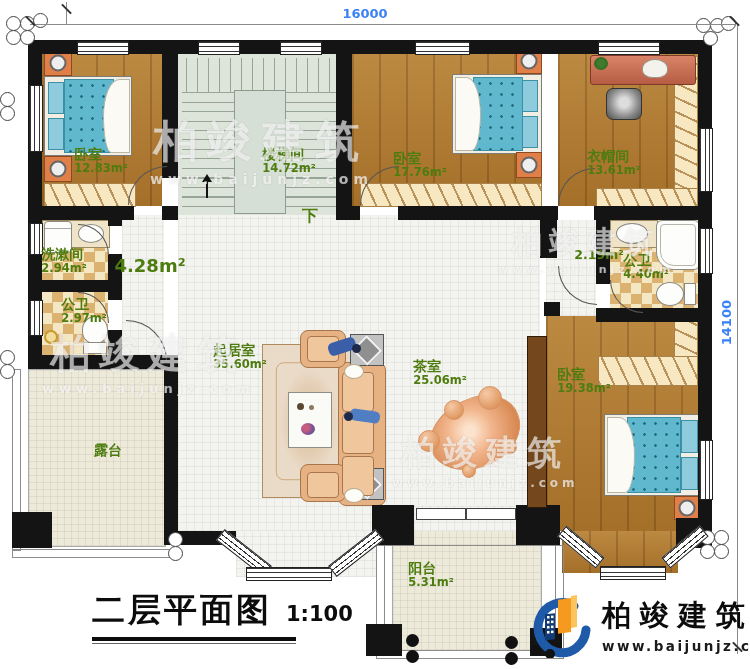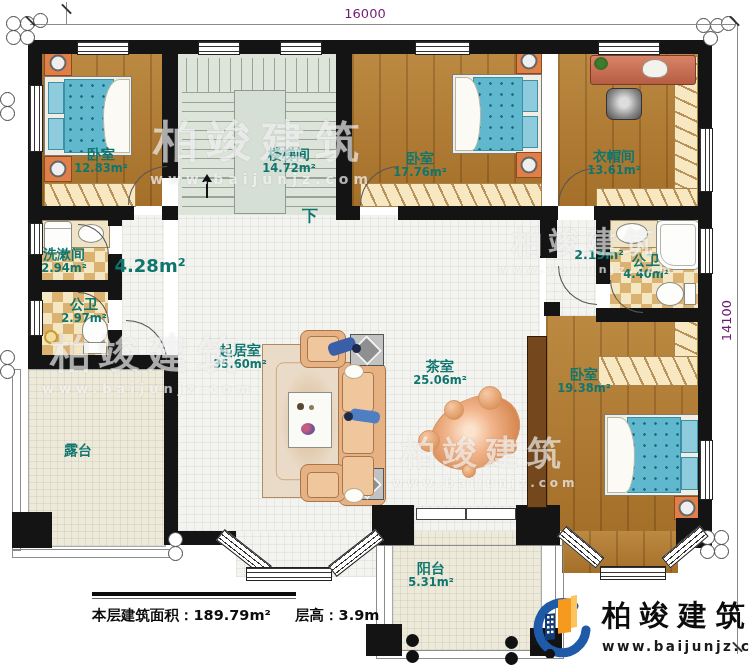--- a/index.html
+++ b/index.html
@@ -35,29 +35,29 @@
   .bedframe{position:absolute;background:#f2eee3;border:1px solid #7c7c74;z-index:11;}
   .mattress{position:absolute;background-color:#5fb8ce;z-index:12;border:1px solid #3c90a6;
         background-image:radial-gradient(rgba(20,90,110,.8) 1px,transparent 1.6px);background-size:11px 11px;}
   .sheet{position:absolute;background:#fbfaf4;border:1px solid #b9b6a6;z-index:13;}
   .pill{position:absolute;background:#8ecbdd;border:1px solid #3c90a6;z-index:13;}
   .treads-h{position:absolute;z-index:6;background-image:repeating-linear-gradient(180deg,#97a597 0 1px,transparent 1px 9.5px);}
   .treads-v{position:absolute;z-index:6;background-image:repeating-linear-gradient(90deg,#97a597 0 1px,transparent 1px 11px);}
   .arc{position:absolute;z-index:36;}
   .circ{position:absolute;width:13px;height:13px;border:1.5px solid #444;border-radius:50%;background:#fff;z-index:34;}
   .bcirc{position:absolute;width:13px;height:13px;border-radius:50%;background:#111;z-index:34;}
-  .label{position:absolute;z-index:40;text-align:center;transform:translateX(-50%);color:#0f766e;white-space:nowrap;}
+  .label{position:absolute;z-index:40;text-align:left;transform:translateX(-50%);color:#4d7c0f;white-space:nowrap;}
   .rname{font-size:14px;font-weight:bold;line-height:1.15;}
   .rarea{font-size:11.5px;font-weight:bold;line-height:1.15;}
   .wm{position:absolute;z-index:45;color:rgba(255,255,255,.62);font-weight:900;text-align:center;
       text-shadow:0 0 2px rgba(110,110,110,.22);pointer-events:none;white-space:nowrap;}
   .wm .u{display:block;font-weight:bold;color:rgba(255,255,255,.66);}
   .dimline{position:absolute;background:#8a8a8a;z-index:50;}
   .tick{position:absolute;width:13px;height:2px;background:#333;z-index:51;}
-  .dimtxt{position:absolute;z-index:51;font-weight:normal;font-size:13px;color:#701a75;}
+  .dimtxt{position:absolute;z-index:51;font-weight:bold;font-size:13px;color:#3b82f6;}
   .rail{position:absolute;border:1px solid #8c8c8c;z-index:8;background:transparent;}
   .sofa-c{position:absolute;background:#f0c79d;border:1px solid #a8764a;border-radius:4px;z-index:13;}
   .wpillow{position:absolute;background:#fdfdf8;border:1px solid #b9a88d;border-radius:50%;z-index:14;}
   .gtable{position:absolute;background:#c2c2c2;border:1px solid #555;z-index:12;}
   .gtable::after{content:"";position:absolute;left:50%;top:50%;width:55%;height:55%;border:2px solid #f2f2f2;
       background:#8f8f8f;transform:translate(-50%,-50%) rotate(45deg);}
   .teacirc{position:absolute;border-radius:50%;z-index:9;
       background:radial-gradient(circle at 35% 30%,#f6c9a6,#e09a64 70%,#c97f47);border:1px solid #d89463;}
   .fixture{position:absolute;background:#fdfdfb;border:1.5px solid #8a8a82;z-index:12;}
   .title-cn{font-weight:bold;color:#0c0c0c;}
@@ -313,21 +313,21 @@
     <div class="rarea">35.60m²</div>
   </div>
   <div class="label" style="left:440px;top:358px;">
     <div class="rname">茶室</div>
     <div class="rarea">25.06m²</div>
   </div>
   <div class="label" style="left:584px;top:366px;">
     <div class="rname">卧室</div>
     <div class="rarea">19.38m²</div>
   </div>
-  <div class="label" style="left:78px;top:442px;">
+  <div class="label" style="left:108px;top:442px;">
     <div class="rname">露台</div>
   </div>
   <div class="label" style="left:431px;top:560px;">
     <div class="rname">阳台</div>
     <div class="rarea">5.31m²</div>
   </div>
 
   <div class="wm" style="left:150px;top:112px;font-size:44px;letter-spacing:10px;">
     <span>柏竣建筑</span>
     <span class="u" style="font-size:14px;letter-spacing:5px;">www.baijunjz.com</span>
@@ -349,27 +349,26 @@
   <div class="tick" style="left:24px;top:20px;transform:rotate(45deg);"></div>
   <div class="tick" style="left:60px;top:8px;transform:rotate(45deg);"></div>
   <div class="abs" style="left:66px;top:2px;width:1px;height:22px;background:#8a8a8a;z-index:50;"></div>
   <div class="tick" style="left:728px;top:20px;transform:rotate(45deg);"></div>
   <div class="dimtxt" style="left:310px;top:6px;width:110px;text-align:center;">16000</div>
   <div class="dimline" style="left:737px;top:24px;width:1px;height:630px;"></div>
   <div class="tick" style="left:731px;top:646px;transform:rotate(45deg);"></div>
   <div class="dimtxt" style="left:719px;top:300px;writing-mode:vertical-rl;transform:rotate(180deg);">14100</div>
 
   <div class="abs" style="left:92px;top:588px;width:330px;z-index:55;">
+    <div style="display:flex;align-items:baseline;gap:14px;">
+      <span class="title-cn" style="font-size:33px;letter-spacing:3px;">二层平面图</span>
+      <span class="title-cn" style="font-size:21px;">1:100</span>
+    </div>
     <div style="width:204px;height:4px;background:#0c0c0c;margin-top:4px;"></div>
     <div style="width:204px;height:1px;background:#666;margin-top:2px;"></div>
-    <div style="margin-top:7px;font-size:14.5px;font-weight:bold;color:#0c0c0c;">
-      <span>本层建筑面积：189.79m²</span>
-      <span style="display:inline-block;width:14px;"></span>
-      <span>层高：3.9m</span>
-    </div>
   </div>
 
   <div class="abs" style="left:528px;top:592px;display:flex;align-items:center;gap:10px;z-index:55;">
     <svg width="64" height="66" viewBox="0 0 64 66">
       <path d="M46 14 A24 25 0 1 0 58 38" fill="none" stroke="#1e5aa8" stroke-width="9" stroke-linecap="round"></path>
       <rect x="17" y="24" width="10" height="26" fill="#123c78" transform="skewY(-6)"></rect>
       <g fill="#fff">
         <rect x="19" y="24" width="2.5" height="2.5"></rect>
           <rect x="23" y="23.6" width="2.5" height="2.5"></rect>
         <rect x="19" y="29" width="2.5" height="2.5"></rect>

